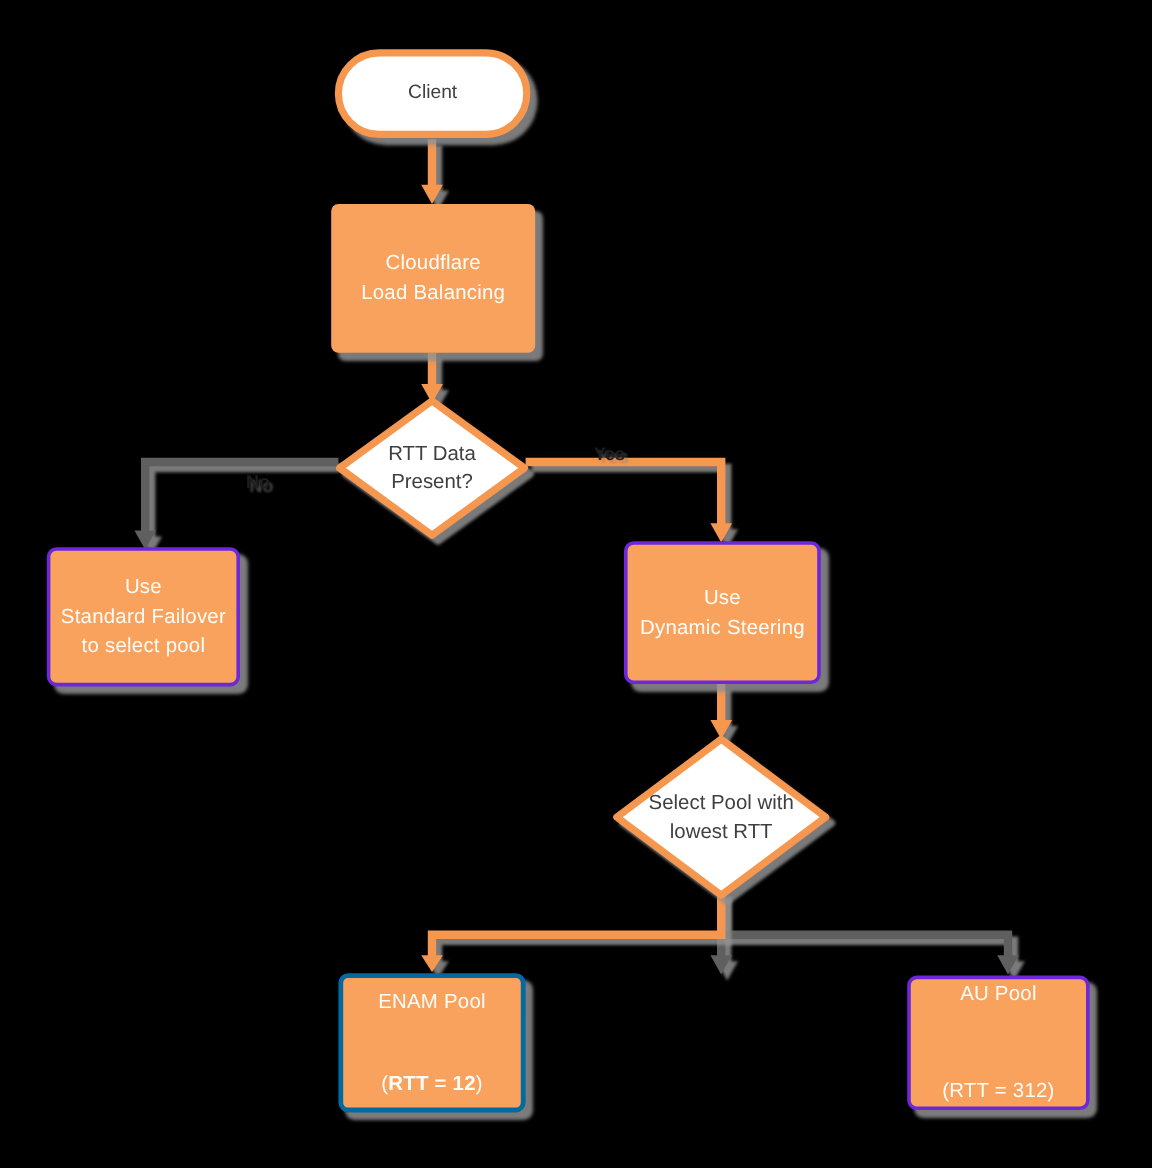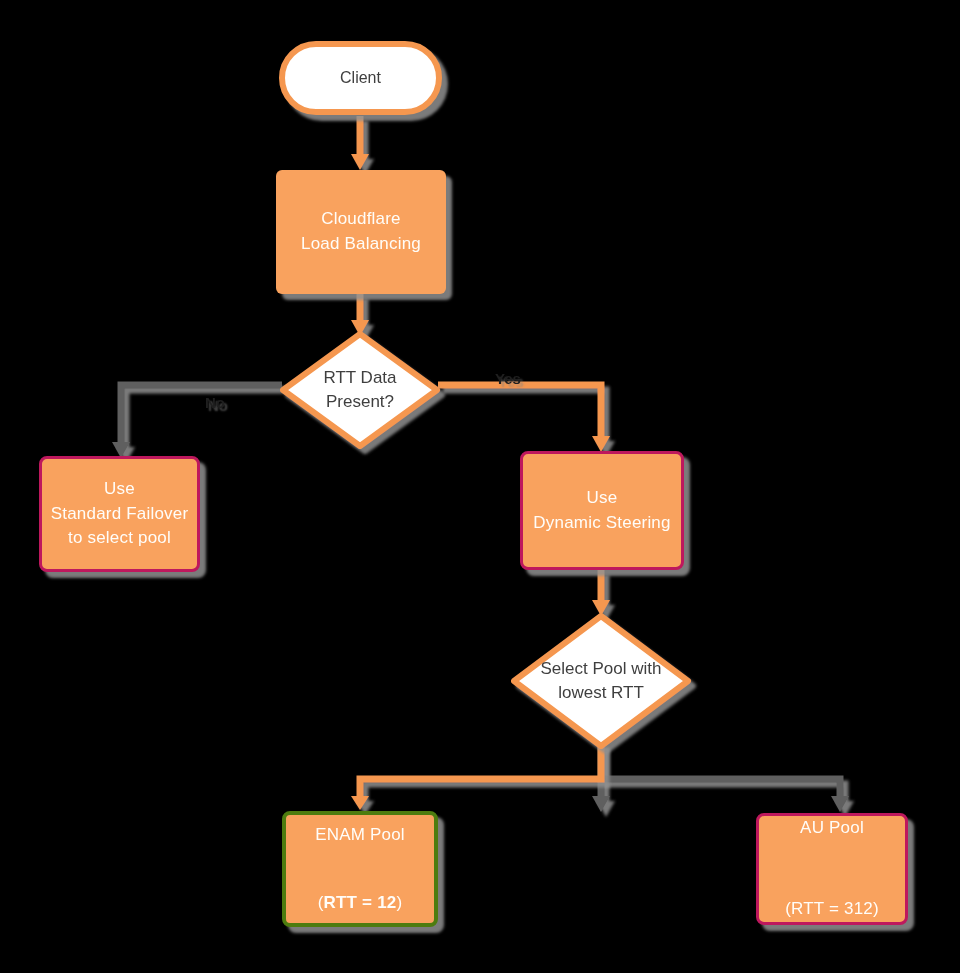--- a/index.html
+++ b/index.html
@@ -20,22 +20,22 @@
   }
   .node span{display:block;}
   .stadium{
     background:#fff;border:6px solid var(--orange-border);border-radius:40px;
     color:var(--text-dark);font-size:16px;
   }
   .obox{
     background:var(--orange-fill);border-radius:8px;color:#fffdf9;
     font-size:17px;line-height:1.45;letter-spacing:.2px;
   }
-  .obox.white-border{border:3px solid #be185d;}
-  .obox.gray-border{border:4px solid #4d7c0f;}
+  .obox.white-border{border:3px solid #6d28d9;}
+  .obox.gray-border{border:4px solid #0369a1;}
   .diamond-label{
     position:absolute;text-align:center;color:var(--text-dark);
     font-size:17px;line-height:1.4;
   }
   .edge-label{
     position:absolute;font-size:15px;font-weight:bold;color:#1f1f1f;
     text-shadow:3px 3px 2px rgba(130,130,130,0.55);
   }
   .bold{font-weight:bold;}
 </style>

